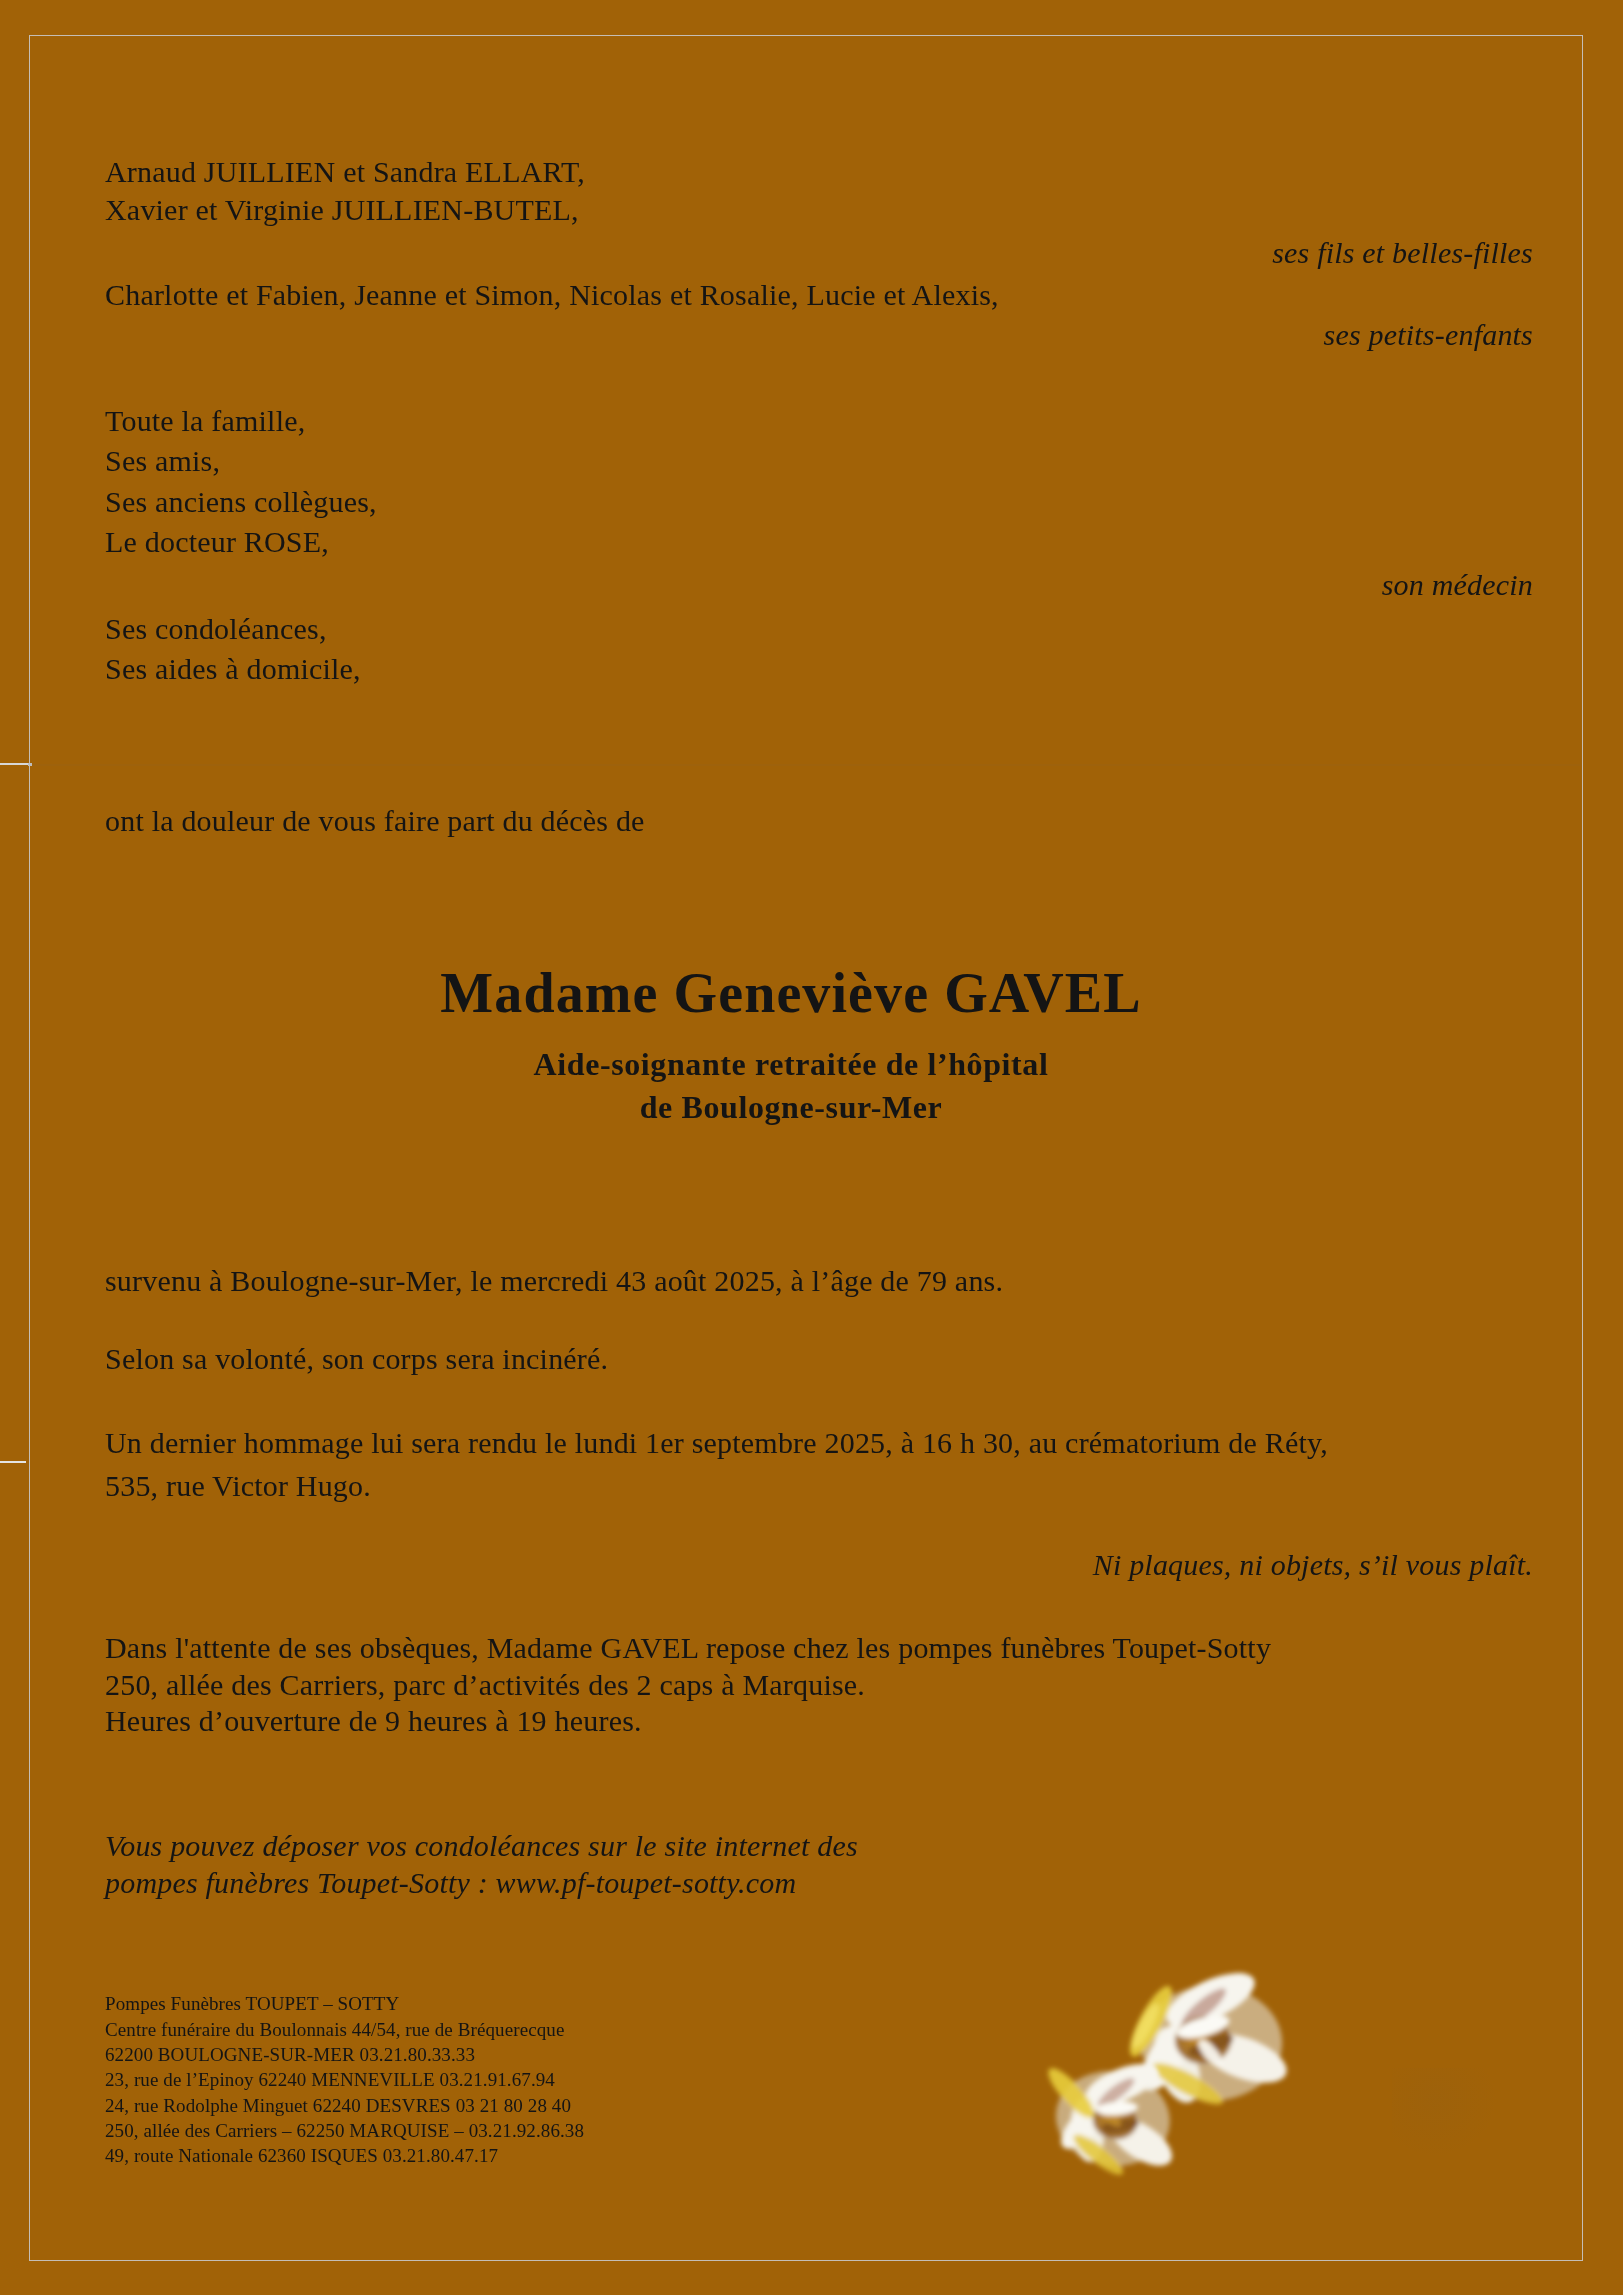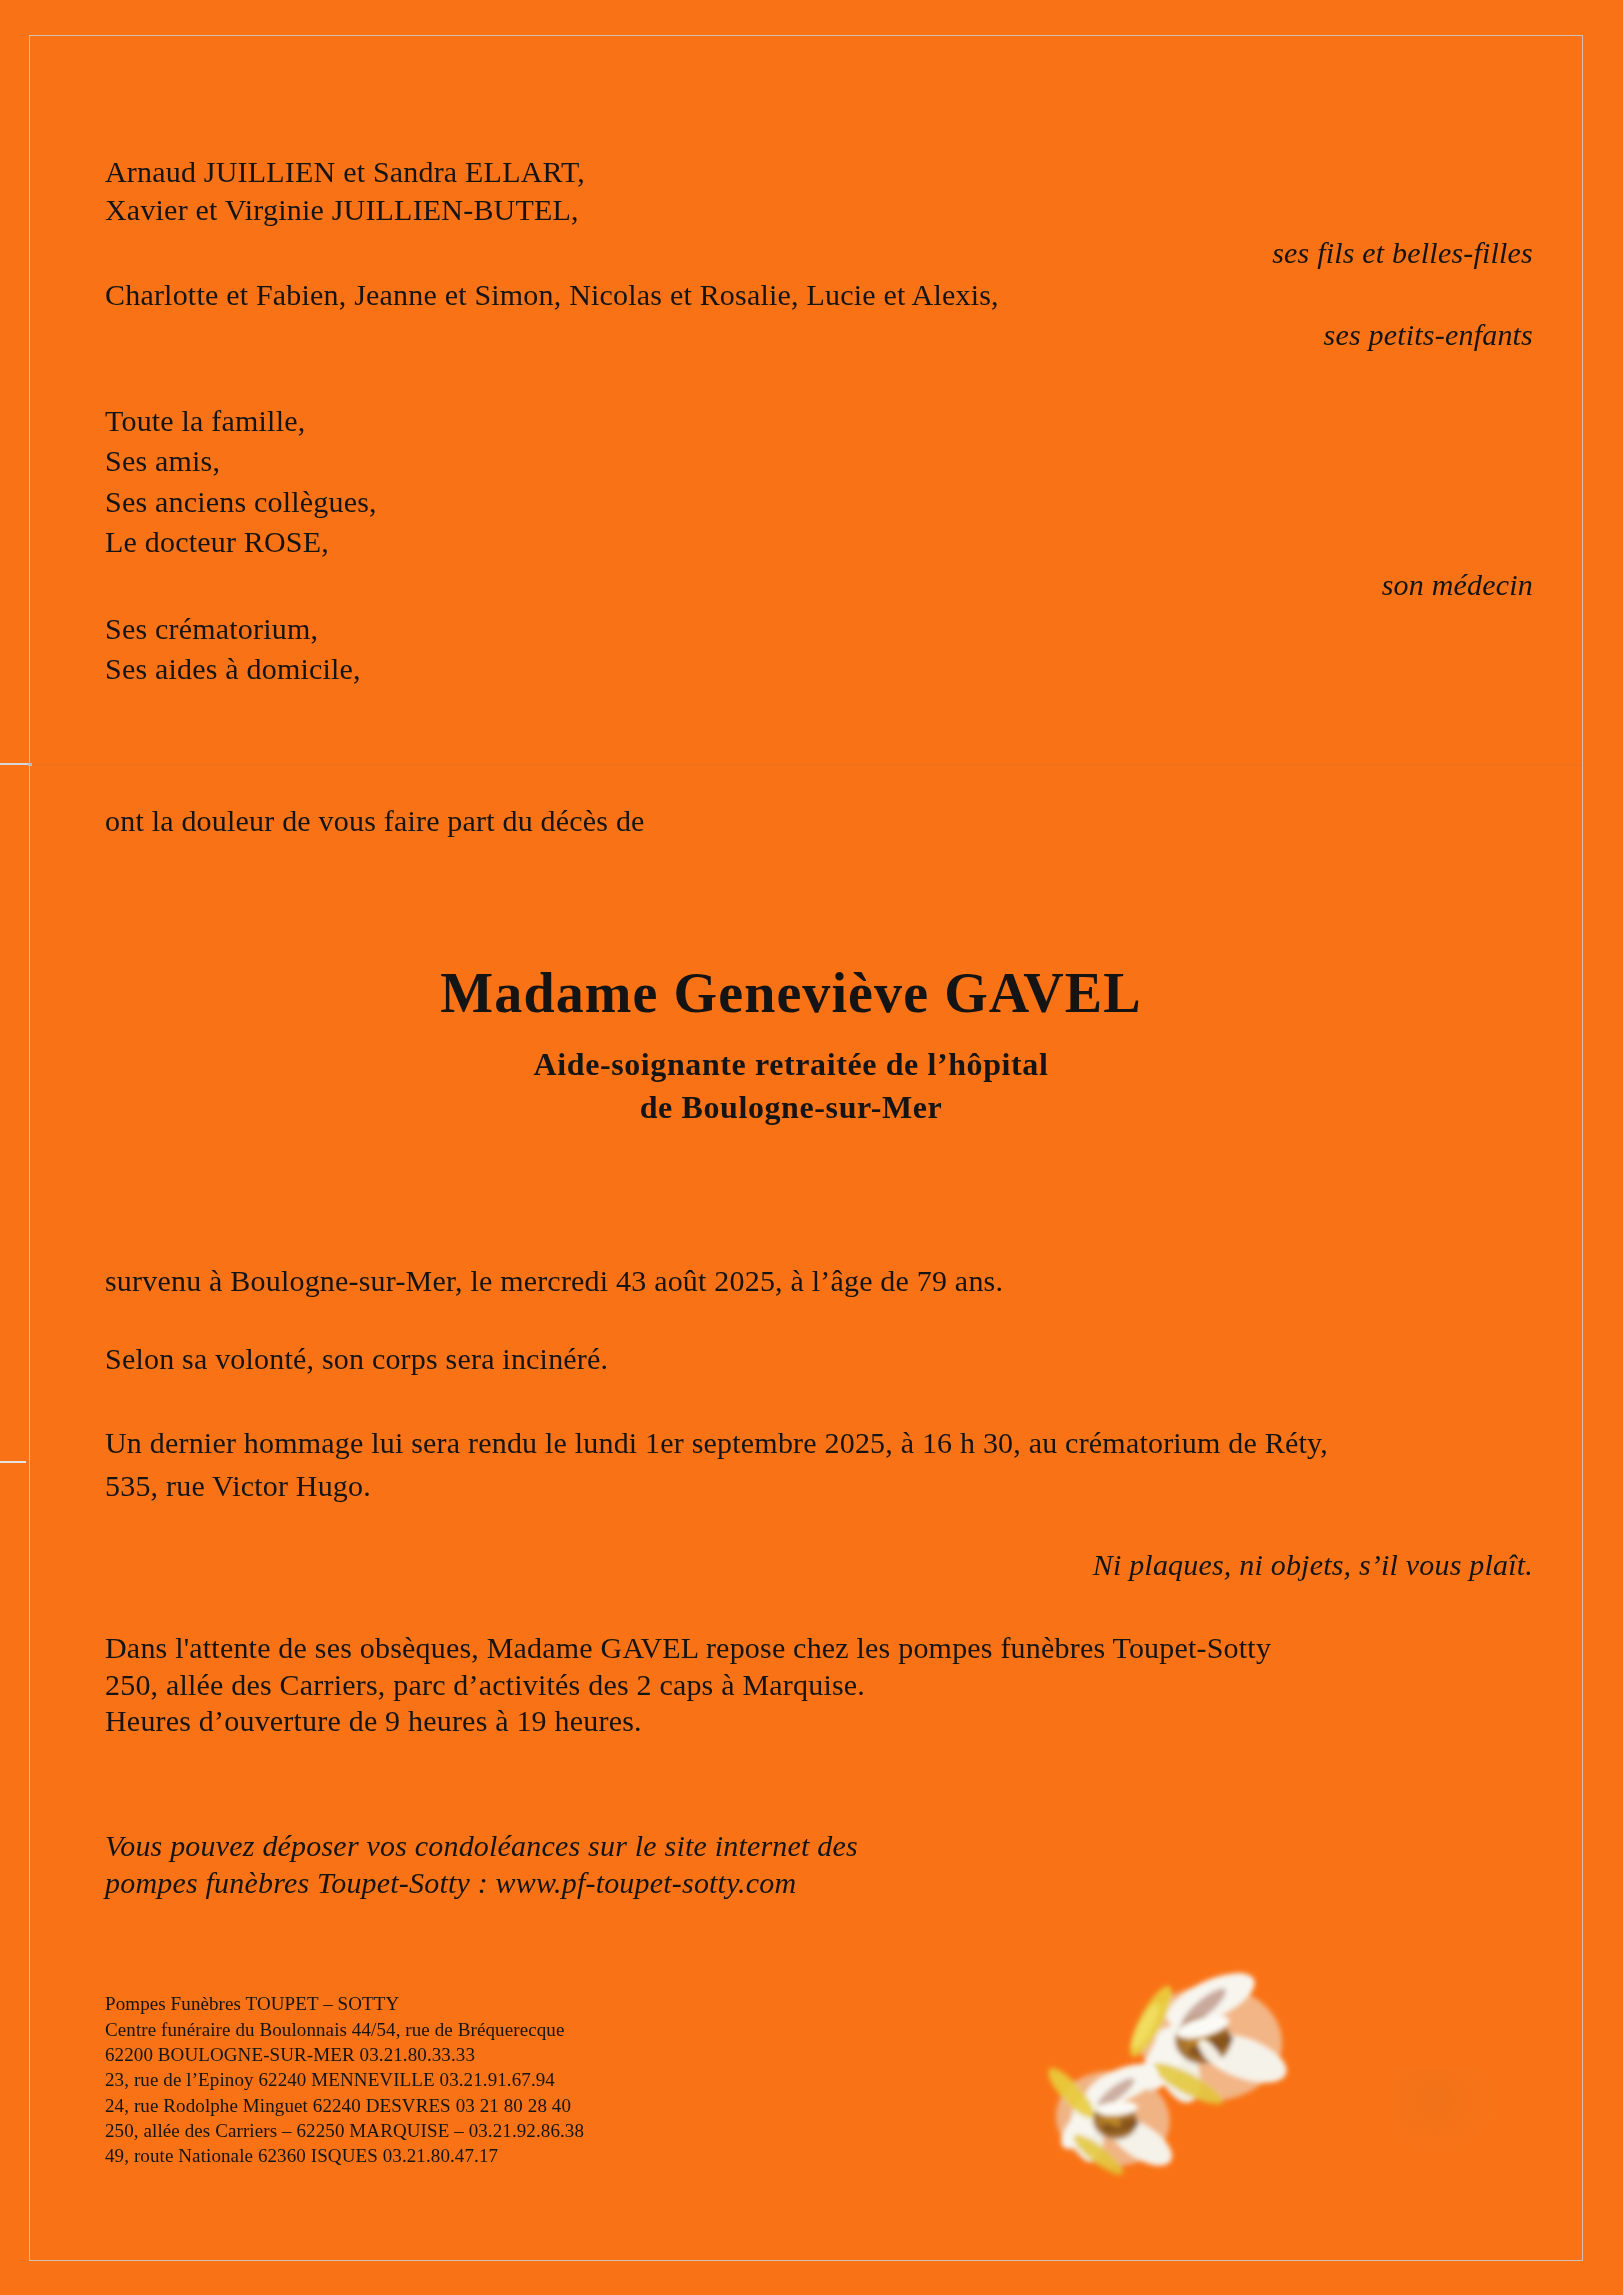--- a/index.html
+++ b/index.html
@@ -1,20 +1,20 @@
 <!DOCTYPE html>
 <html style="font-size:9px"><head>
 <meta charset="utf-8">
 <style>
   html, body { margin: 0; padding: 0; background: #ffffff; }
   .page {
     position: relative;
     width: 1623px;
     height: 2295px;
-    background: #f97316;
+    background: #a16207;
     overflow: hidden;
     font-family: "Liberation Serif", "DejaVu Serif", serif;
     color: #141414;
   }
   .scan-border {
     position: absolute;
     left: 29px; top: 35px;
     width: 1552px; height: 2224px;
     border: 1.1px solid #c9c9c9;
     opacity: 0.9;
@@ -102,21 +102,21 @@
   <div class="line" style="top:151px">Arnaud JUILLIEN et Sandra ELLART,</div>
   <div class="line" style="top:189px">Xavier et Virginie JUILLIEN-BUTEL,</div>
   <div class="line right" style="top:232px">ses fils et belles-filles</div>
   <div class="line" style="top:274px">Charlotte et Fabien, Jeanne et Simon, Nicolas et Rosalie, Lucie et Alexis,</div>
   <div class="line right" style="top:314px">ses petits-enfants</div>
   <div class="line" style="top:400px">Toute la famille,</div>
   <div class="line" style="top:440px">Ses amis,</div>
   <div class="line" style="top:481px">Ses anciens collègues,</div>
   <div class="line" style="top:521px">Le docteur ROSE,</div>
   <div class="line right" style="top:564px">son médecin</div>
-  <div class="line" style="top:608px">Ses crématorium,</div>
+  <div class="line" style="top:608px">Ses condoléances,</div>
   <div class="line" style="top:648px">Ses aides à domicile,</div>
 
   <div class="line" style="top:800px">ont la douleur de vous faire part du décès de</div>
 
   <div class="line center title" style="top:962px">Madame Geneviève GAVEL</div>
   <div class="line center subtitle" style="top:1088px">de Boulogne-sur-Mer</div>
   <div class="line center subtitle" style="top:1045px">Aide-soignante retraitée de l’hôpital</div>
 
   <div class="line" style="top:1260px">survenu à Boulogne-sur-Mer, le mercredi 43 août 2025, à l’âge de 79 ans.</div>
   <div class="line" style="top:1338px">Selon sa volonté, son corps sera incinéré.</div>

